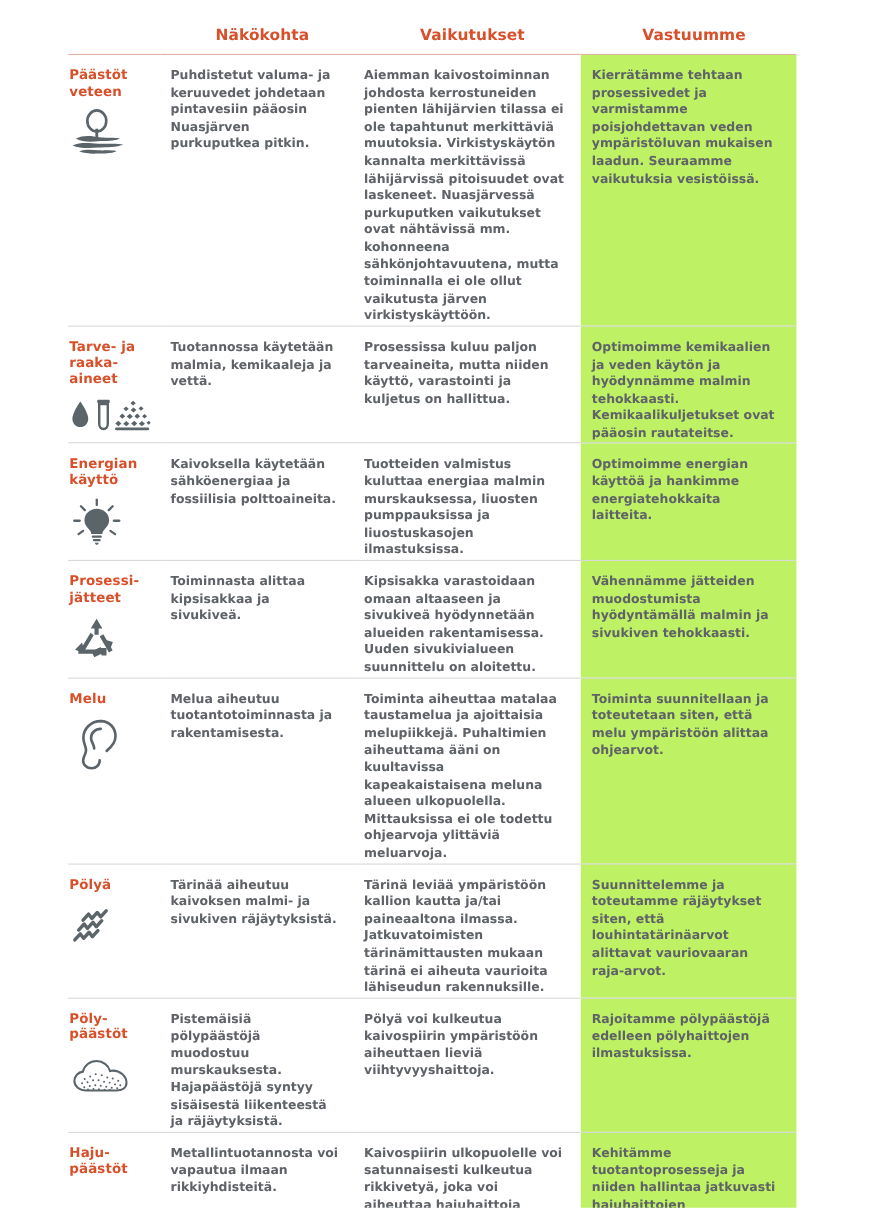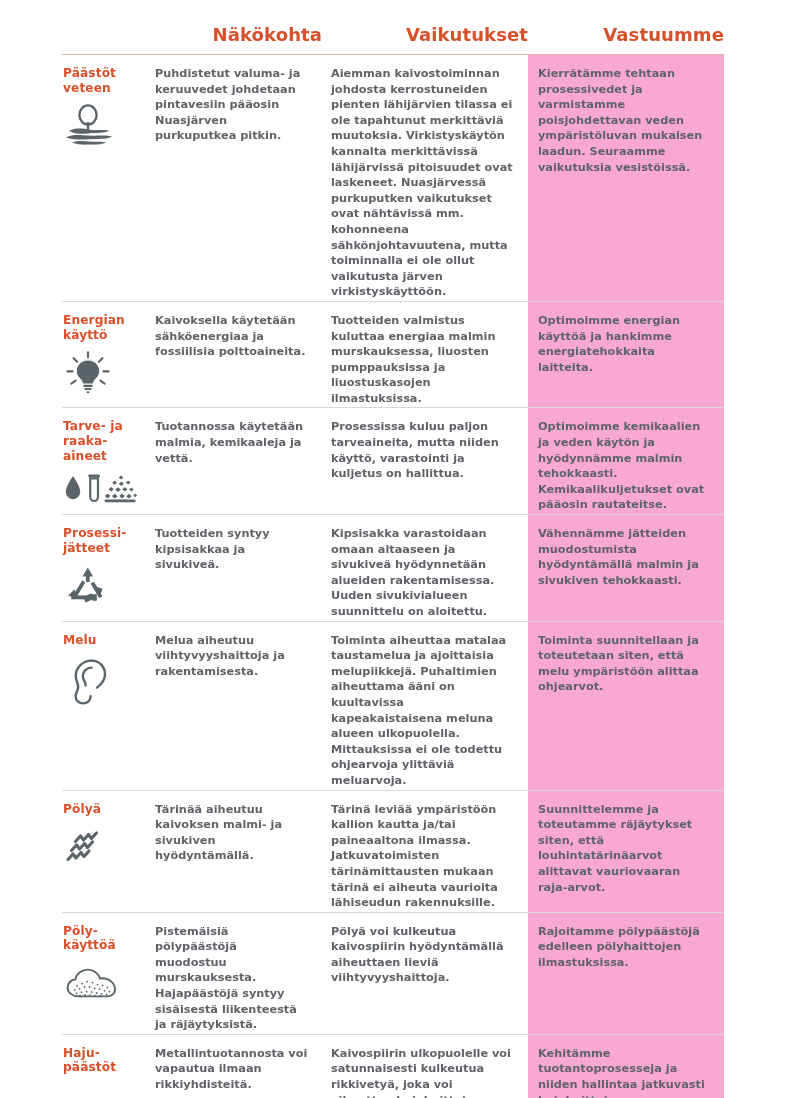--- a/index.html
+++ b/index.html
@@ -25,23 +25,23 @@
     width: 662px;
     border-collapse: collapse;
     table-layout: fixed;
   }
   table.matrix col.c-aspect  { width: 84px; }
   table.matrix col.c-desc    { width: 176px; }
   table.matrix col.c-impact  { width: 206px; }
   table.matrix col.c-resp    { width: 196px; }
 
   thead th {
-    text-align: right;
+    text-align: center;
     vertical-align: bottom;
-    font-size: 18px;
+    font-size: 14px;
     font-weight: bold;
     color: #d8502a;
     letter-spacing: 0.1px;
     padding: 0 0 9px 0;
     border: 0;
   }
   thead th.h-aspect { padding-left: 0; }
   thead th.h-desc   { padding-left: 9px; }
   thead th.h-impact { padding-left: 9px; }
   thead th.h-resp   { padding-left: 10px; }
@@ -60,21 +60,21 @@
     border-top: 1px solid #e0b4a4;
   }
 
   td.cell-aspect {
     padding-right: 6px;
   }
   td.cell-desc   { padding-left: 9px; padding-right: 12px; }
   td.cell-impact { padding-left: 9px; padding-right: 14px; margin-top: 41px; }
   td.cell-resp   {
     padding-left: 10px; padding-right: 12px;
-    background: #f9a8d4;
+    background: #bef264;
   }
 
   .aspect-title {
     color: #d8502a;
     font-weight: bold;
     font-size: 12.2px;
     line-height: 14.6px;
     letter-spacing: 0.1px;
     margin: 0 0 9px 0;
     white-space: pre-line;
@@ -124,52 +124,20 @@
             </span>
           </td>
           <td class="cell-desc">
             <p class="para">Puhdistetut valuma- ja keruuvedet johdetaan pintavesiin pääosin Nuasjärven purkuputkea pitkin.</p>
           </td>
           <td class="cell-impact">
             <p class="para">Aiemman kaivostoiminnan johdosta kerrostuneiden pienten lähijärvien tilassa ei ole tapahtunut merkittäviä muutoksia. Virkistyskäytön kannalta merkittävissä lähijärvissä pitoisuudet ovat laskeneet. Nuasjärvessä purkuputken vaikutukset ovat nähtävissä mm. kohonneena sähkönjohtavuutena, mutta toiminnalla ei ole ollut vaikutusta järven virkistyskäyttöön.</p>
           </td>
           <td class="cell-resp">
             <p class="para">Kierrätämme tehtaan prosessivedet ja varmistamme poisjohdettavan veden ympäristöluvan mukaisen laadun. Seuraamme vaikutuksia vesistöissä.</p>
-          </td>
-        </tr>
-        <tr class="data-row">
-          <td class="cell-aspect">
-            <div class="aspect-title">Energian
-käyttö</div>
-            <span class="aspect-icon">
-              <svg width="50" height="44" viewBox="0 0 50 44" fill="none">
-      <path d="M25 9.5 C18.6 9.5 13.8 14.2 13.8 20 C13.8 24 16.2 26.4 18.2 28.6 C19.4 29.9 19.8 30.8 19.9 32.4 L30.1 32.4 C30.2 30.8 30.6 29.9 31.8 28.6 C33.8 26.4 36.2 24 36.2 20 C36.2 14.2 31.4 9.5 25 9.5 Z" fill="currentColor"></path>
-      <rect x="20.4" y="33.8" width="9.2" height="2.1" rx="1" fill="currentColor"></rect>
-      <rect x="21.4" y="37" width="7.2" height="2.1" rx="1" fill="currentColor"></rect>
-      <path d="M23.2 40.4 L26.8 40.4 C26.4 41.8 25.8 42.3 25 42.3 C24.2 42.3 23.6 41.8 23.2 40.4 Z" fill="currentColor"></path>
-      <g stroke="currentColor" stroke-width="2.1" stroke-linecap="round">
-        <line x1="25" y1="1.2" x2="25" y2="6.2"></line>
-        <line x1="10.6" y1="7.2" x2="14.1" y2="10.7"></line>
-        <line x1="39.4" y1="7.2" x2="35.9" y2="10.7"></line>
-        <line x1="4.5" y1="20.4" x2="9.5" y2="20.4"></line>
-        <line x1="45.5" y1="20.4" x2="40.5" y2="20.4"></line>
-        <line x1="8.4" y1="32.6" x2="12.6" y2="29.6"></line>
-        <line x1="41.6" y1="32.6" x2="37.4" y2="29.6"></line>
-      </g>
-    </svg>
-            </span>
-          </td>
-          <td class="cell-desc">
-            <p class="para">Kaivoksella käytetään sähköenergiaa ja fossiilisia polttoaineita.</p>
-          </td>
-          <td class="cell-impact">
-            <p class="para">Tuotteiden valmistus kuluttaa energiaa malmin murskauksessa, liuosten pumppauksissa ja liuostuskasojen ilmastuksissa.</p>
-          </td>
-          <td class="cell-resp">
-            <p class="para">Optimoimme energian käyttöä ja hankimme energiatehokkaita laitteita.</p>
           </td>
         </tr>
         <tr class="data-row">
           <td class="cell-aspect">
             <div class="aspect-title">Tarve- ja
 raaka-
 aineet</div>
             <span class="aspect-icon">
               <svg width="74" height="34" viewBox="0 0 74 34" fill="none">
       <path d="M10 4 C10 4 2.8 14 2.8 19.6 C2.8 24 6 27.2 10 27.2 C14 27.2 17.2 24 17.2 19.6 C17.2 14 10 4 10 4 Z" fill="currentColor"></path>
@@ -199,60 +167,92 @@
           </td>
           <td class="cell-impact">
             <p class="para">Prosessissa kuluu paljon tarveaineita, mutta niiden käyttö, varastointi ja kuljetus on hallittua.</p>
           </td>
           <td class="cell-resp">
             <p class="para">Optimoimme kemikaalien ja veden käytön ja hyödynnämme malmin tehokkaasti. Kemikaalikuljetukset ovat pääosin rautateitse.</p>
           </td>
         </tr>
         <tr class="data-row">
           <td class="cell-aspect">
+            <div class="aspect-title">Energian
+käyttö</div>
+            <span class="aspect-icon">
+              <svg width="50" height="44" viewBox="0 0 50 44" fill="none">
+      <path d="M25 9.5 C18.6 9.5 13.8 14.2 13.8 20 C13.8 24 16.2 26.4 18.2 28.6 C19.4 29.9 19.8 30.8 19.9 32.4 L30.1 32.4 C30.2 30.8 30.6 29.9 31.8 28.6 C33.8 26.4 36.2 24 36.2 20 C36.2 14.2 31.4 9.5 25 9.5 Z" fill="currentColor"></path>
+      <rect x="20.4" y="33.8" width="9.2" height="2.1" rx="1" fill="currentColor"></rect>
+      <rect x="21.4" y="37" width="7.2" height="2.1" rx="1" fill="currentColor"></rect>
+      <path d="M23.2 40.4 L26.8 40.4 C26.4 41.8 25.8 42.3 25 42.3 C24.2 42.3 23.6 41.8 23.2 40.4 Z" fill="currentColor"></path>
+      <g stroke="currentColor" stroke-width="2.1" stroke-linecap="round">
+        <line x1="25" y1="1.2" x2="25" y2="6.2"></line>
+        <line x1="10.6" y1="7.2" x2="14.1" y2="10.7"></line>
+        <line x1="39.4" y1="7.2" x2="35.9" y2="10.7"></line>
+        <line x1="4.5" y1="20.4" x2="9.5" y2="20.4"></line>
+        <line x1="45.5" y1="20.4" x2="40.5" y2="20.4"></line>
+        <line x1="8.4" y1="32.6" x2="12.6" y2="29.6"></line>
+        <line x1="41.6" y1="32.6" x2="37.4" y2="29.6"></line>
+      </g>
+    </svg>
+            </span>
+          </td>
+          <td class="cell-desc">
+            <p class="para">Kaivoksella käytetään sähköenergiaa ja fossiilisia polttoaineita.</p>
+          </td>
+          <td class="cell-impact">
+            <p class="para">Tuotteiden valmistus kuluttaa energiaa malmin murskauksessa, liuosten pumppauksissa ja liuostuskasojen ilmastuksissa.</p>
+          </td>
+          <td class="cell-resp">
+            <p class="para">Optimoimme energian käyttöä ja hankimme energiatehokkaita laitteita.</p>
+          </td>
+        </tr>
+        <tr class="data-row">
+          <td class="cell-aspect">
             <div class="aspect-title">Prosessi-
 jätteet</div>
             <span class="aspect-icon">
               <svg width="50" height="44" viewBox="0 0 50 44" fill="none">
       <g fill="currentColor">
         <path d="M24.8 3.6 L30.1 12.4 L26.7 12.4 L26.7 18 L22.9 18 L22.9 12.4 L19.5 12.4 Z"></path>
         <path d="M19.3 16.2 L22.2 18.6 L13.9 32.6 L10.9 30.3 Z"></path>
         <path d="M11.6 25.2 L14.2 34.8 L5.2 31.6 Z"></path>
         <path d="M8.2 31.4 L25.5 31.4 L25.5 35.3 L8.2 35.3 Z"></path>
         <path d="M22.7 38.6 L20.2 33.3 L28.6 29.2 L30.2 34.9 Z"></path>
         <path d="M30.1 21.8 L39.6 24.7 L36.2 33.7 Z"></path>
         <path d="M27.6 19.6 L30.9 17.7 L39.4 32.2 L36.1 34.1 Z"></path>
         <path d="M29.6 36.8 L25.8 30.2 L33.8 30.2 L33.8 36.8 Z"></path>
       </g>
     </svg>
             </span>
           </td>
           <td class="cell-desc">
-            <p class="para">Tuotteiden syntyy kipsisakkaa ja sivukiveä.</p>
+            <p class="para">Toiminnasta alittaa kipsisakkaa ja sivukiveä.</p>
           </td>
           <td class="cell-impact">
             <p class="para">Kipsisakka varastoidaan omaan altaaseen ja sivukiveä hyödynnetään alueiden rakentamisessa. Uuden sivukivialueen suunnittelu on aloitettu.</p>
           </td>
           <td class="cell-resp">
             <p class="para">Vähennämme jätteiden muodostumista hyödyntämällä malmin ja sivukiven tehokkaasti.</p>
           </td>
         </tr>
         <tr class="data-row">
           <td class="cell-aspect">
             <div class="aspect-title">Melu</div>
             <span class="aspect-icon">
               <svg width="46" height="50" viewBox="0 0 46 50" fill="none">
       <path d="M28.6 4.6 C19.8 4.6 12.8 11.3 12.8 19.8 C12.8 24.8 15.2 27.3 15.2 31 C15.2 34.6 12.6 36.6 12.6 40.3 C12.6 44.4 15.9 47.4 20.2 47.4 C24.6 47.4 27.6 44.2 27.6 40.3" stroke="currentColor" stroke-width="2.4" fill="none" stroke-linecap="round"></path>
       <path d="M28.6 11.6 C23.6 11.6 19.8 15.3 19.8 19.9 C19.8 23.8 22.6 25.8 22.6 29.4" stroke="currentColor" stroke-width="2.4" fill="none" stroke-linecap="round"></path>
       <path d="M28.6 4.6 C36.4 4.6 42 10.6 42 18.4 C42 24.6 38 28.4 34 31.6" stroke="currentColor" stroke-width="2.4" fill="none" stroke-linecap="round"></path>
     </svg>
             </span>
           </td>
           <td class="cell-desc">
-            <p class="para">Melua aiheutuu viihtyvyyshaittoja ja rakentamisesta.</p>
+            <p class="para">Melua aiheutuu tuotantotoiminnasta ja rakentamisesta.</p>
           </td>
           <td class="cell-impact">
             <p class="para">Toiminta aiheuttaa matalaa taustamelua ja ajoittaisia melupiikkejä. Puhaltimien aiheuttama ääni on kuultavissa kapeakaistaisena meluna alueen ulkopuolella. Mittauksissa ei ole todettu ohjearvoja ylittäviä meluarvoja.</p>
           </td>
           <td class="cell-resp">
             <p class="para">Toiminta suunnitellaan ja toteutetaan siten, että melu ympäristöön alittaa ohjearvot.</p>
           </td>
         </tr>
         <tr class="data-row">
           <td class="cell-aspect">
@@ -261,33 +261,33 @@
               <svg width="54" height="46" viewBox="0 0 54 46" fill="none">
       <g stroke="currentColor" stroke-width="3.1" fill="none" stroke-linecap="round" stroke-linejoin="round">
         <path d="M12.5 16.5 l5 -5.5 3 4 5 -5.5 3 4 5 -5.5"></path>
         <path d="M8.5 25.5 l5 -5.5 3 4 5 -5.5 3 4 5 -5.5"></path>
         <path d="M5 34.5 l5 -5.5 3 4 5 -5.5 3 4 5 -5.5"></path>
       </g>
     </svg>
             </span>
           </td>
           <td class="cell-desc">
-            <p class="para">Tärinää aiheutuu kaivoksen malmi- ja sivukiven hyödyntämällä.</p>
+            <p class="para">Tärinää aiheutuu kaivoksen malmi- ja sivukiven räjäytyksistä.</p>
           </td>
           <td class="cell-impact">
             <p class="para">Tärinä leviää ympäristöön kallion kautta ja/tai paineaaltona ilmassa. Jatkuvatoimisten tärinämittausten mukaan tärinä ei aiheuta vaurioita lähiseudun rakennuksille.</p>
           </td>
           <td class="cell-resp">
             <p class="para">Suunnittelemme ja toteutamme räjäytykset siten, että louhintatärinäarvot alittavat vauriovaaran raja-arvot.</p>
           </td>
         </tr>
         <tr class="data-row">
           <td class="cell-aspect">
             <div class="aspect-title">Pöly-
-käyttöä</div>
+päästöt</div>
             <span class="aspect-icon">
               <svg width="58" height="44" viewBox="0 0 58 44" fill="none">
       <path d="M15.6 34.4 C9.2 34.4 4.6 30.6 4.6 25.6 C4.6 21.2 8 17.8 12.4 17.2 C13.6 11.6 18.8 7.6 24.8 7.6 C30.6 7.6 35.6 11.4 37 16.6 C37.8 16.4 38.6 16.3 39.4 16.3 C46.4 16.3 52 21.4 52 27.4 C52 32 48 34.4 42.6 34.4 Z" stroke="currentColor" stroke-width="1.9" fill="none"></path>
       <g fill="currentColor">
         <circle cx="14" cy="24" r="0.9"></circle>
                   <circle cx="19" cy="21.6" r="0.9"></circle>
                   <circle cx="24" cy="19.6" r="0.9"></circle>
         <circle cx="29.5" cy="20.6" r="0.9"></circle>
                   <circle cx="34.5" cy="22.6" r="0.9"></circle>
                   <circle cx="39.5" cy="23.4" r="0.9"></circle>
@@ -313,21 +313,21 @@
                   <circle cx="32" cy="33.6" r="0.9"></circle>
                   <circle cx="37" cy="33.8" r="0.9"></circle>
       </g>
     </svg>
             </span>
           </td>
           <td class="cell-desc">
             <p class="para">Pistemäisiä pölypäästöjä muodostuu murskauksesta. Hajapäästöjä syntyy sisäisestä liikenteestä ja räjäytyksistä.</p>
           </td>
           <td class="cell-impact">
-            <p class="para">Pölyä voi kulkeutua kaivospiirin hyödyntämällä aiheuttaen lieviä viihtyvyyshaittoja.</p>
+            <p class="para">Pölyä voi kulkeutua kaivospiirin ympäristöön aiheuttaen lieviä viihtyvyyshaittoja.</p>
           </td>
           <td class="cell-resp">
             <p class="para">Rajoitamme pölypäästöjä edelleen pölyhaittojen ilmastuksissa.</p>
           </td>
         </tr>
         <tr class="data-row">
           <td class="cell-aspect">
             <div class="aspect-title">Haju-
 päästöt</div>
           </td>

